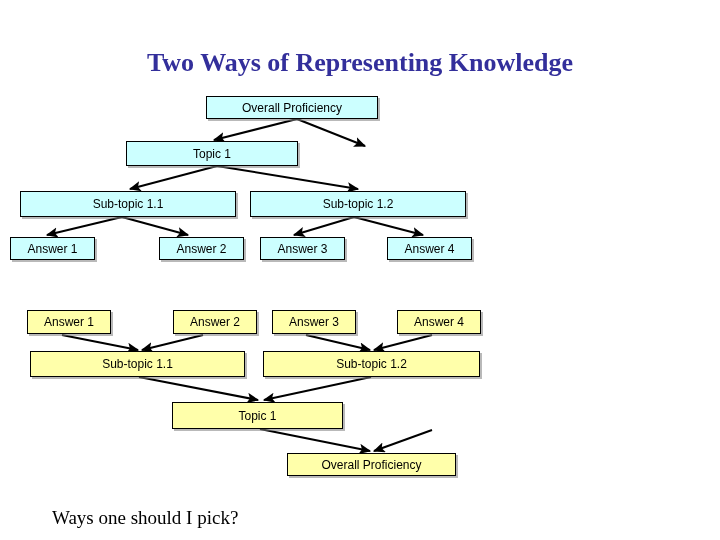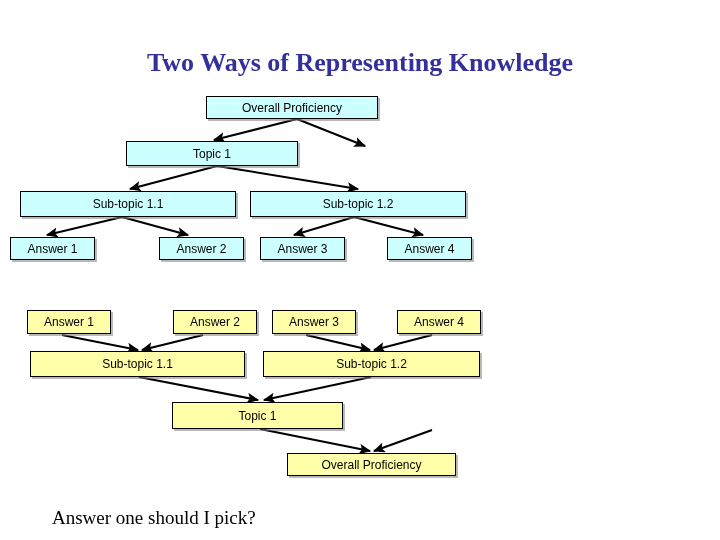--- a/index.html
+++ b/index.html
@@ -119,15 +119,15 @@
       <div class="node yellow" style="left: 27px; top: 292px; width: 84px; height: 24px;">Answer 1</div>
       <div class="node yellow" style="left: 173px; top: 292px; width: 84px; height: 24px;">Answer 2</div>
       <div class="node yellow" style="left: 272px; top: 292px; width: 84px; height: 24px;">Answer 3</div>
       <div class="node yellow" style="left: 397px; top: 292px; width: 84px; height: 24px;">Answer 4</div>
       <div class="node yellow" style="left: 30px; top: 333px; width: 215px; height: 26px;">Sub-topic 1.1</div>
       <div class="node yellow" style="left: 263px; top: 333px; width: 217px; height: 26px;">Sub-topic 1.2</div>
       <div class="node yellow" style="left: 172px; top: 384px; width: 171px; height: 27px;">Topic 1</div>
       <div class="node yellow" style="left: 287px; top: 435px; width: 169px; height: 23px;">Overall Proficiency</div>
     </div>
 
-  <div class="question-text">Answer one should I pick?</div>
+  <div class="question-text">Ways one should I pick?</div>
 
 </div>
 
 </body></html>

